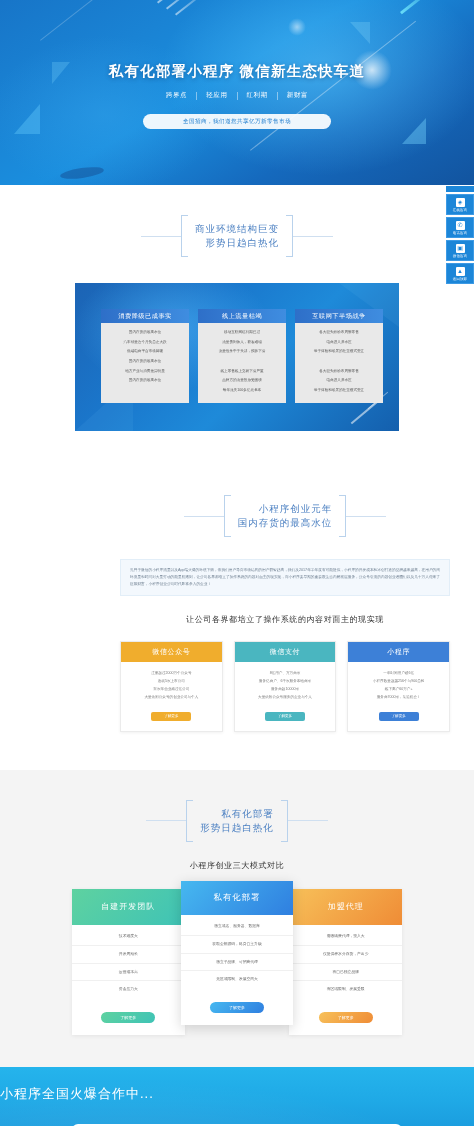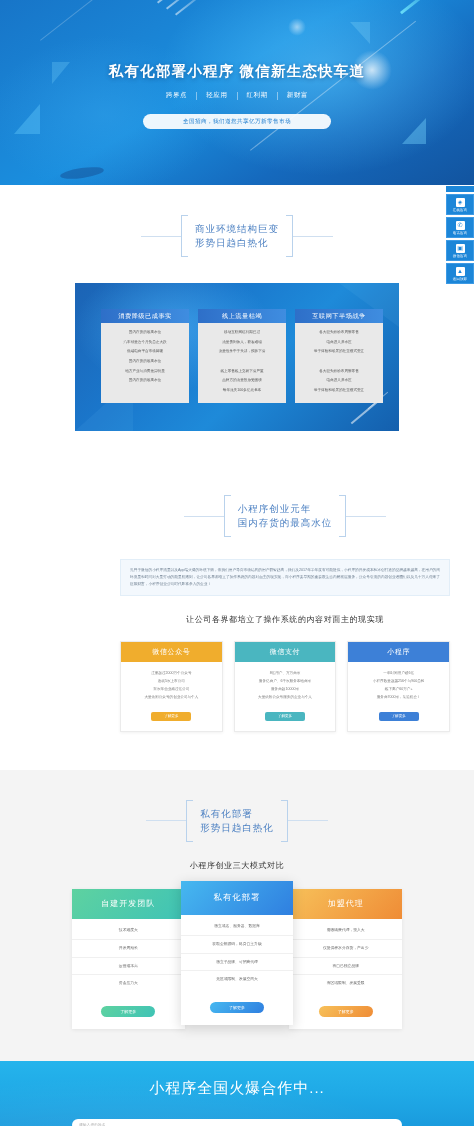--- a/index.html
+++ b/index.html
@@ -104,21 +104,21 @@
 
   
   .sec { width:474px; }
   .sec-head {
     display:flex; align-items:center; justify-content:center;
     padding:30px 0 0;
   }
   .sec-head .line { width:40px; height:1px; background:#cfdff0; }
   .sec-head .brk {
     position:relative; padding:7px 14px;
-    text-align:left;
+    text-align:right;
   }
   .sec-head .brk:before, .sec-head .brk:after {
     content:""; position:absolute; top:0; bottom:0; width:6px;
     border:1px solid #b9d2ec;
   }
   .sec-head .brk:before { left:0; border-right:none; }
   .sec-head .brk:after  { right:0; border-left:none; }
   .sec-head h2 {
     font-size:9.5px; font-weight:normal; color:#4a7fc1;
     line-height:14px; letter-spacing:1px; white-space:nowrap;
@@ -197,21 +197,21 @@
   }
   .s4-card {
     flex:1; background:#fff;
     box-shadow:0 1px 4px rgba(0,0,0,.07);
   }
   .s4-card.mid {
     margin:-8px -4px -10px; z-index:3; position:relative;
     box-shadow:0 3px 12px rgba(0,0,0,.16);
   }
   .s4-card-h {
-    height:30px; display:flex; align-items:center; justify-content:center;
+    height:36px; display:flex; align-items:center; justify-content:center;
     color:#fff; font-size:8px; letter-spacing:1px;
   }
   .s4-card.mid .s4-card-h { height:34px; font-size:8.4px; }
   .s4-card-b { padding:3px 0 10px; }
   .s4-card-b p {
     font-size:3.8px; color:#666; text-align:center;
     padding:6px 5px; border-bottom:1px solid #f0f0f0;
     line-height:1.3;
   }
   .s4-card-b p:last-of-type { border-bottom:none; }
@@ -226,21 +226,21 @@
     position:relative; overflow:hidden;
     background:linear-gradient(180deg,#25b4ec 0%,#1fa9e6 40%,#1792d8 100%);
     padding:18px 0 16px;
   }
   .cta .wave {
     position:absolute; left:-40px; bottom:-30px; width:560px; height:120px;
     background:radial-gradient(ellipse at 30% 100%, rgba(255,255,255,.13), rgba(255,255,255,0) 60%);
   }
   .cta-title {
     position:relative; z-index:2;
-    text-align:center; color:#fff; font-size:15px; letter-spacing:1px;
+    color:#fff; font-size:13px; letter-spacing:1px;
   }
   .cta-form {
     position:relative; z-index:2;
     width:330px; margin:14px auto 0;
     display:flex; flex-direction:column; gap:6px;
   }
   .cta-form .row { position:relative; }
   .cta-input {
     width:100%; height:12px;
     border:none; border-radius:6px;

